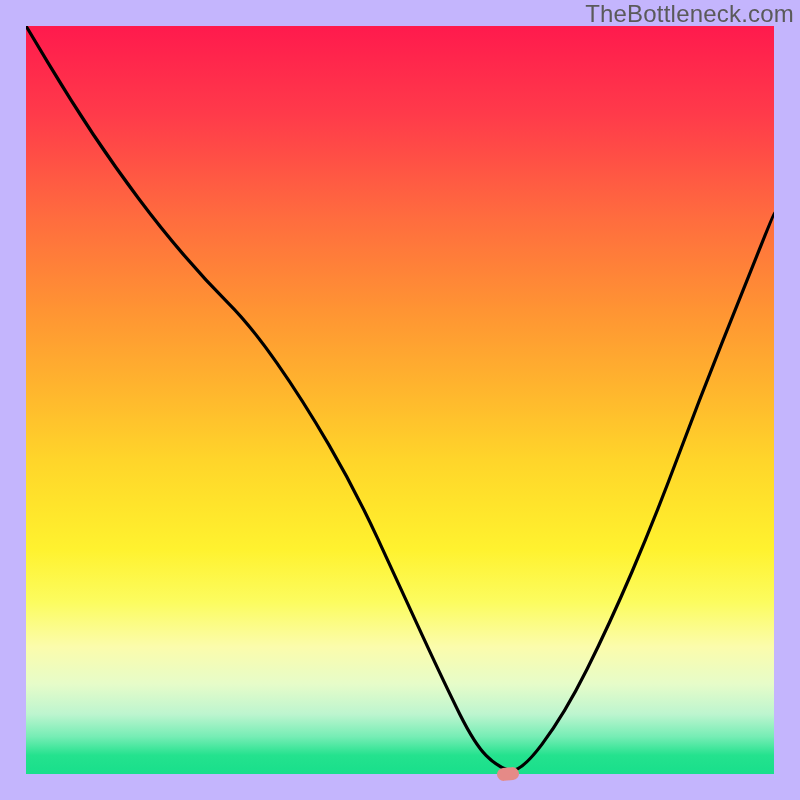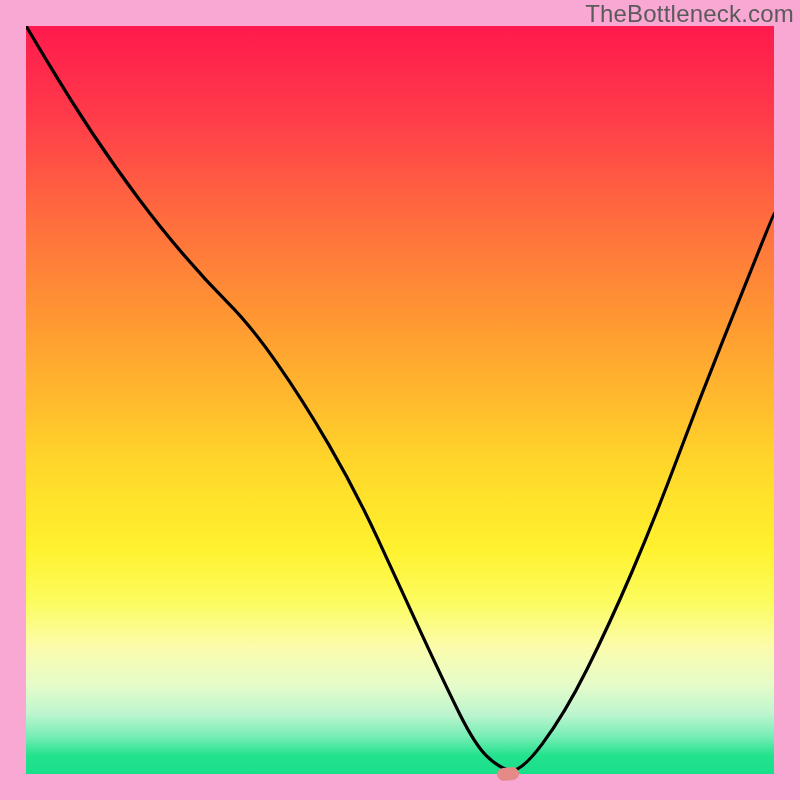--- a/index.html
+++ b/index.html
@@ -7,21 +7,21 @@
     padding: 0;
     width: 800px;
     height: 800px;
     overflow: hidden;
     font-family: Arial, Helvetica, sans-serif;
   }
   .chart-container {
     position: relative;
     width: 800px;
     height: 800px;
-    background: #f9a8d4;
+    background: #c4b5fd;
   }
   .plot-area {
     position: absolute;
     left: 26px;
     top: 26px;
     width: 748px;
     height: 748px;
     
     background: linear-gradient(
       to bottom,

